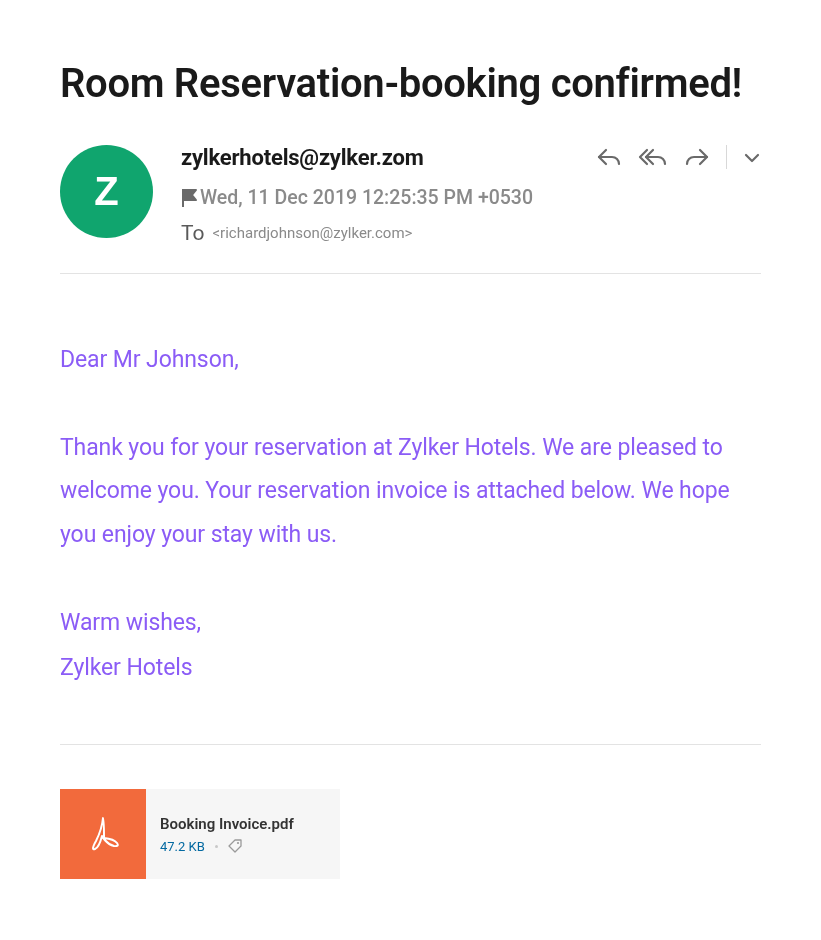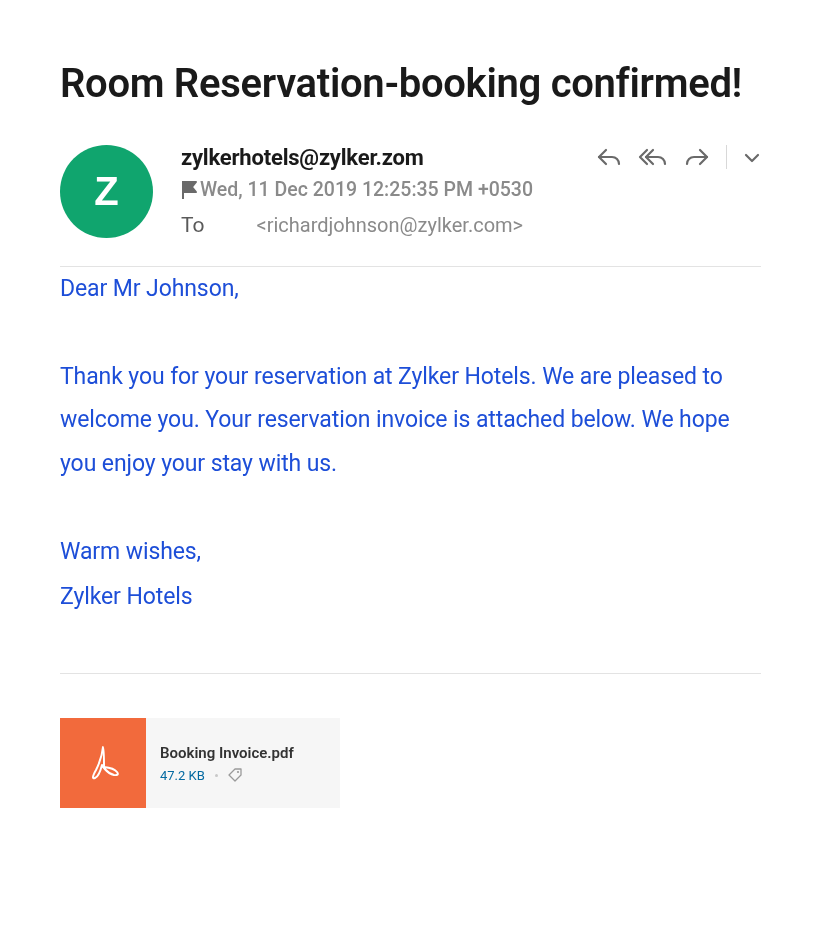--- a/index.html
+++ b/index.html
@@ -42,21 +42,21 @@
       font-family: Arial, sans-serif;
     }
     .meta {
       flex: 1;
       padding-top: 0px;
     }
     .sender {
       font-size: 22px;
       font-weight: 700;
       color: #1a1a1a;
-      margin-bottom: 8px;
+      margin-bottom: 16px;
       letter-spacing: -0.2px;
     }
     .date-row {
       display: flex;
       align-items: center;
       gap: 1px;
       margin-bottom: 12px;
     }
     .flag-icon svg {
       display: block;
@@ -69,23 +69,22 @@
     .to-row {
       display: flex;
       align-items: center;
       gap: 8px;
     }
     .to-label {
       font-size: 21px;
       color: #5a5a5a;
     }
     .to-value {
-      font-size: 20px;
+      font-size: 15px;
       color: #8a8a8a;
-      margin-left: 44px;
     }
     .actions {
       position: absolute;
       right: 0;
       top: 0;
       display: flex;
       align-items: center;
       gap: 16px;
     }
     .action-btn {
@@ -99,23 +98,24 @@
       width: 1px;
       height: 24px;
       background: #d8d8d8;
     }
     .hr {
       border: none;
       border-top: 1px solid #e3e3e3;
       margin: 28px 0 0 0;
     }
     .body-text {
+      margin-top: 64px;
       font-size: 23px;
       line-height: 1.9;
-      color: #1d4ed8;
+      color: #8b5cf6;
       letter-spacing: -0.1px;
     }
     .body-text p {
       margin-bottom: 44px;
     }
     .body-text p:last-child {
       margin-bottom: 0;
     }
     .signoff-line {
       line-height: 1.95;

